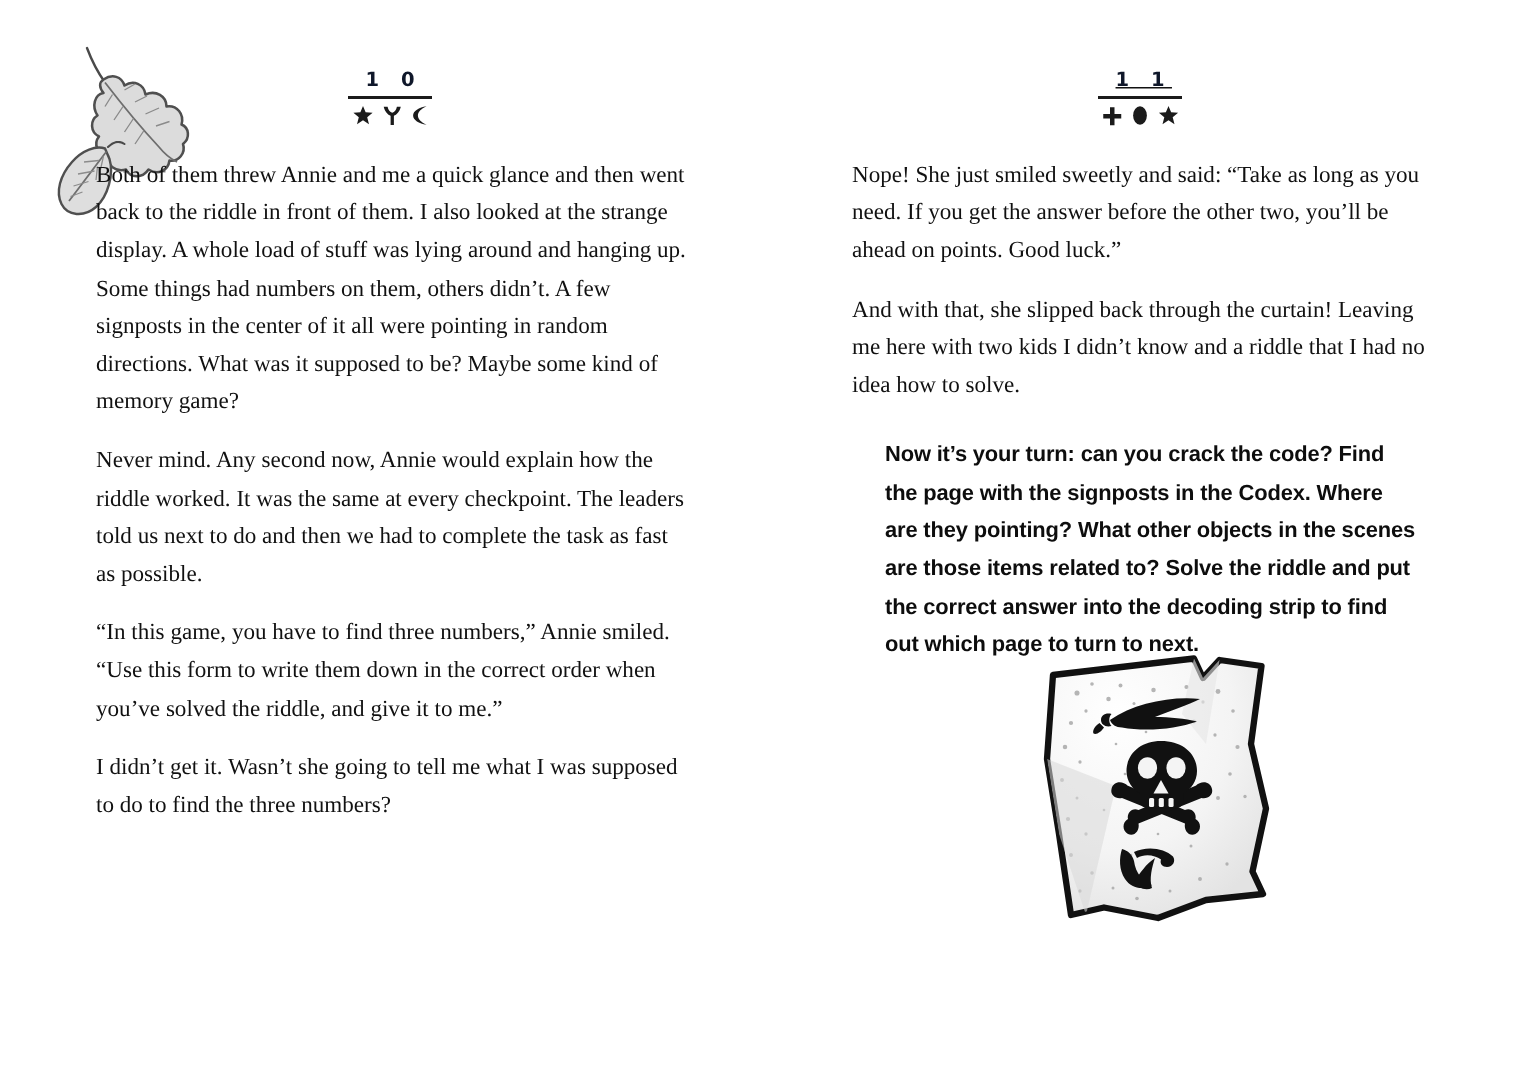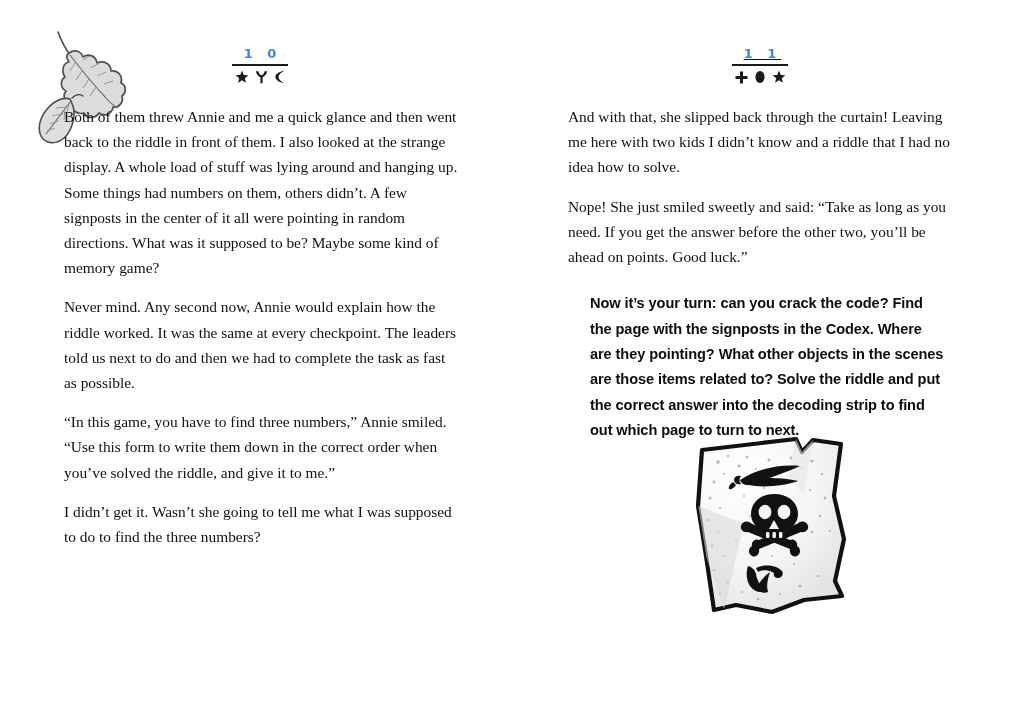--- a/index.html
+++ b/index.html
@@ -50,21 +50,21 @@
   }
   .folio-left  { left: 180px; top: 46px; }
   .folio-right { left: 680px; top: 46px; text-decoration: underline; }
 
   .folio-num {
     font-family: "DejaVu Sans", sans-serif;
     font-size: 13px;
     font-weight: 700;
     letter-spacing: 5px;
     line-height: 15px;
-    color: #3b82f6;
+    color: #0f172a;
     padding-left: 5px;
   }
   .folio-rule {
     width: 56px;
     height: 2.4px;
     background: #1b1b1b;
     margin: 3px auto 2px auto;
   }
   .folio-syms {
     display: flex;
@@ -188,22 +188,22 @@
       <svg width="12" height="14" viewBox="0 0 12 14">
         <ellipse cx="6" cy="7" rx="4.6" ry="6.1" fill="#1b1b1b"></ellipse>
       </svg>
       <svg width="14" height="14" viewBox="0 0 14 14">
         <path d="M7 0.6 L8.75 4.9 L13.4 5.2 L9.8 8.2 L11 12.8 L7 10.2 L3 12.8 L4.2 8.2 L0.6 5.2 L5.25 4.9 Z" fill="#1b1b1b"></path>
       </svg>
     </div>
   </div>
 
   <div class="col col-right">
+    <p>Nope! She just smiled sweetly and said: “Take as long as you need. If you get the answer before the other two, you’ll be ahead on points. Good luck.”</p>
     <p>And with that, she slipped back through the curtain! Leaving me here with two kids I didn’t know and a riddle that I had no idea how to solve.</p>
-    <p>Nope! She just smiled sweetly and said: “Take as long as you need. If you get the answer before the other two, you’ll be ahead on points. Good luck.”</p>
     <p class="callout">Now it’s your turn: can you crack the code? Find the page with the signposts in the Codex. Where are they pointing? What other objects in the scenes are those items related to? Solve the riddle and put the correct answer into the decoding strip to find out which page to turn to next.</p>
   </div>
 
   <div class="note-wrap">
     <svg width="190" height="182" viewBox="0 0 190 182">
       <defs>
         <clipPath id="noteClip">
           <path d="M18 14 L112 3 L118 16 L129 4 L157 8
                    L150 60 L160 103 L151 145 L158 160
                    L120 164 L88 176 L52 169 L30 174

